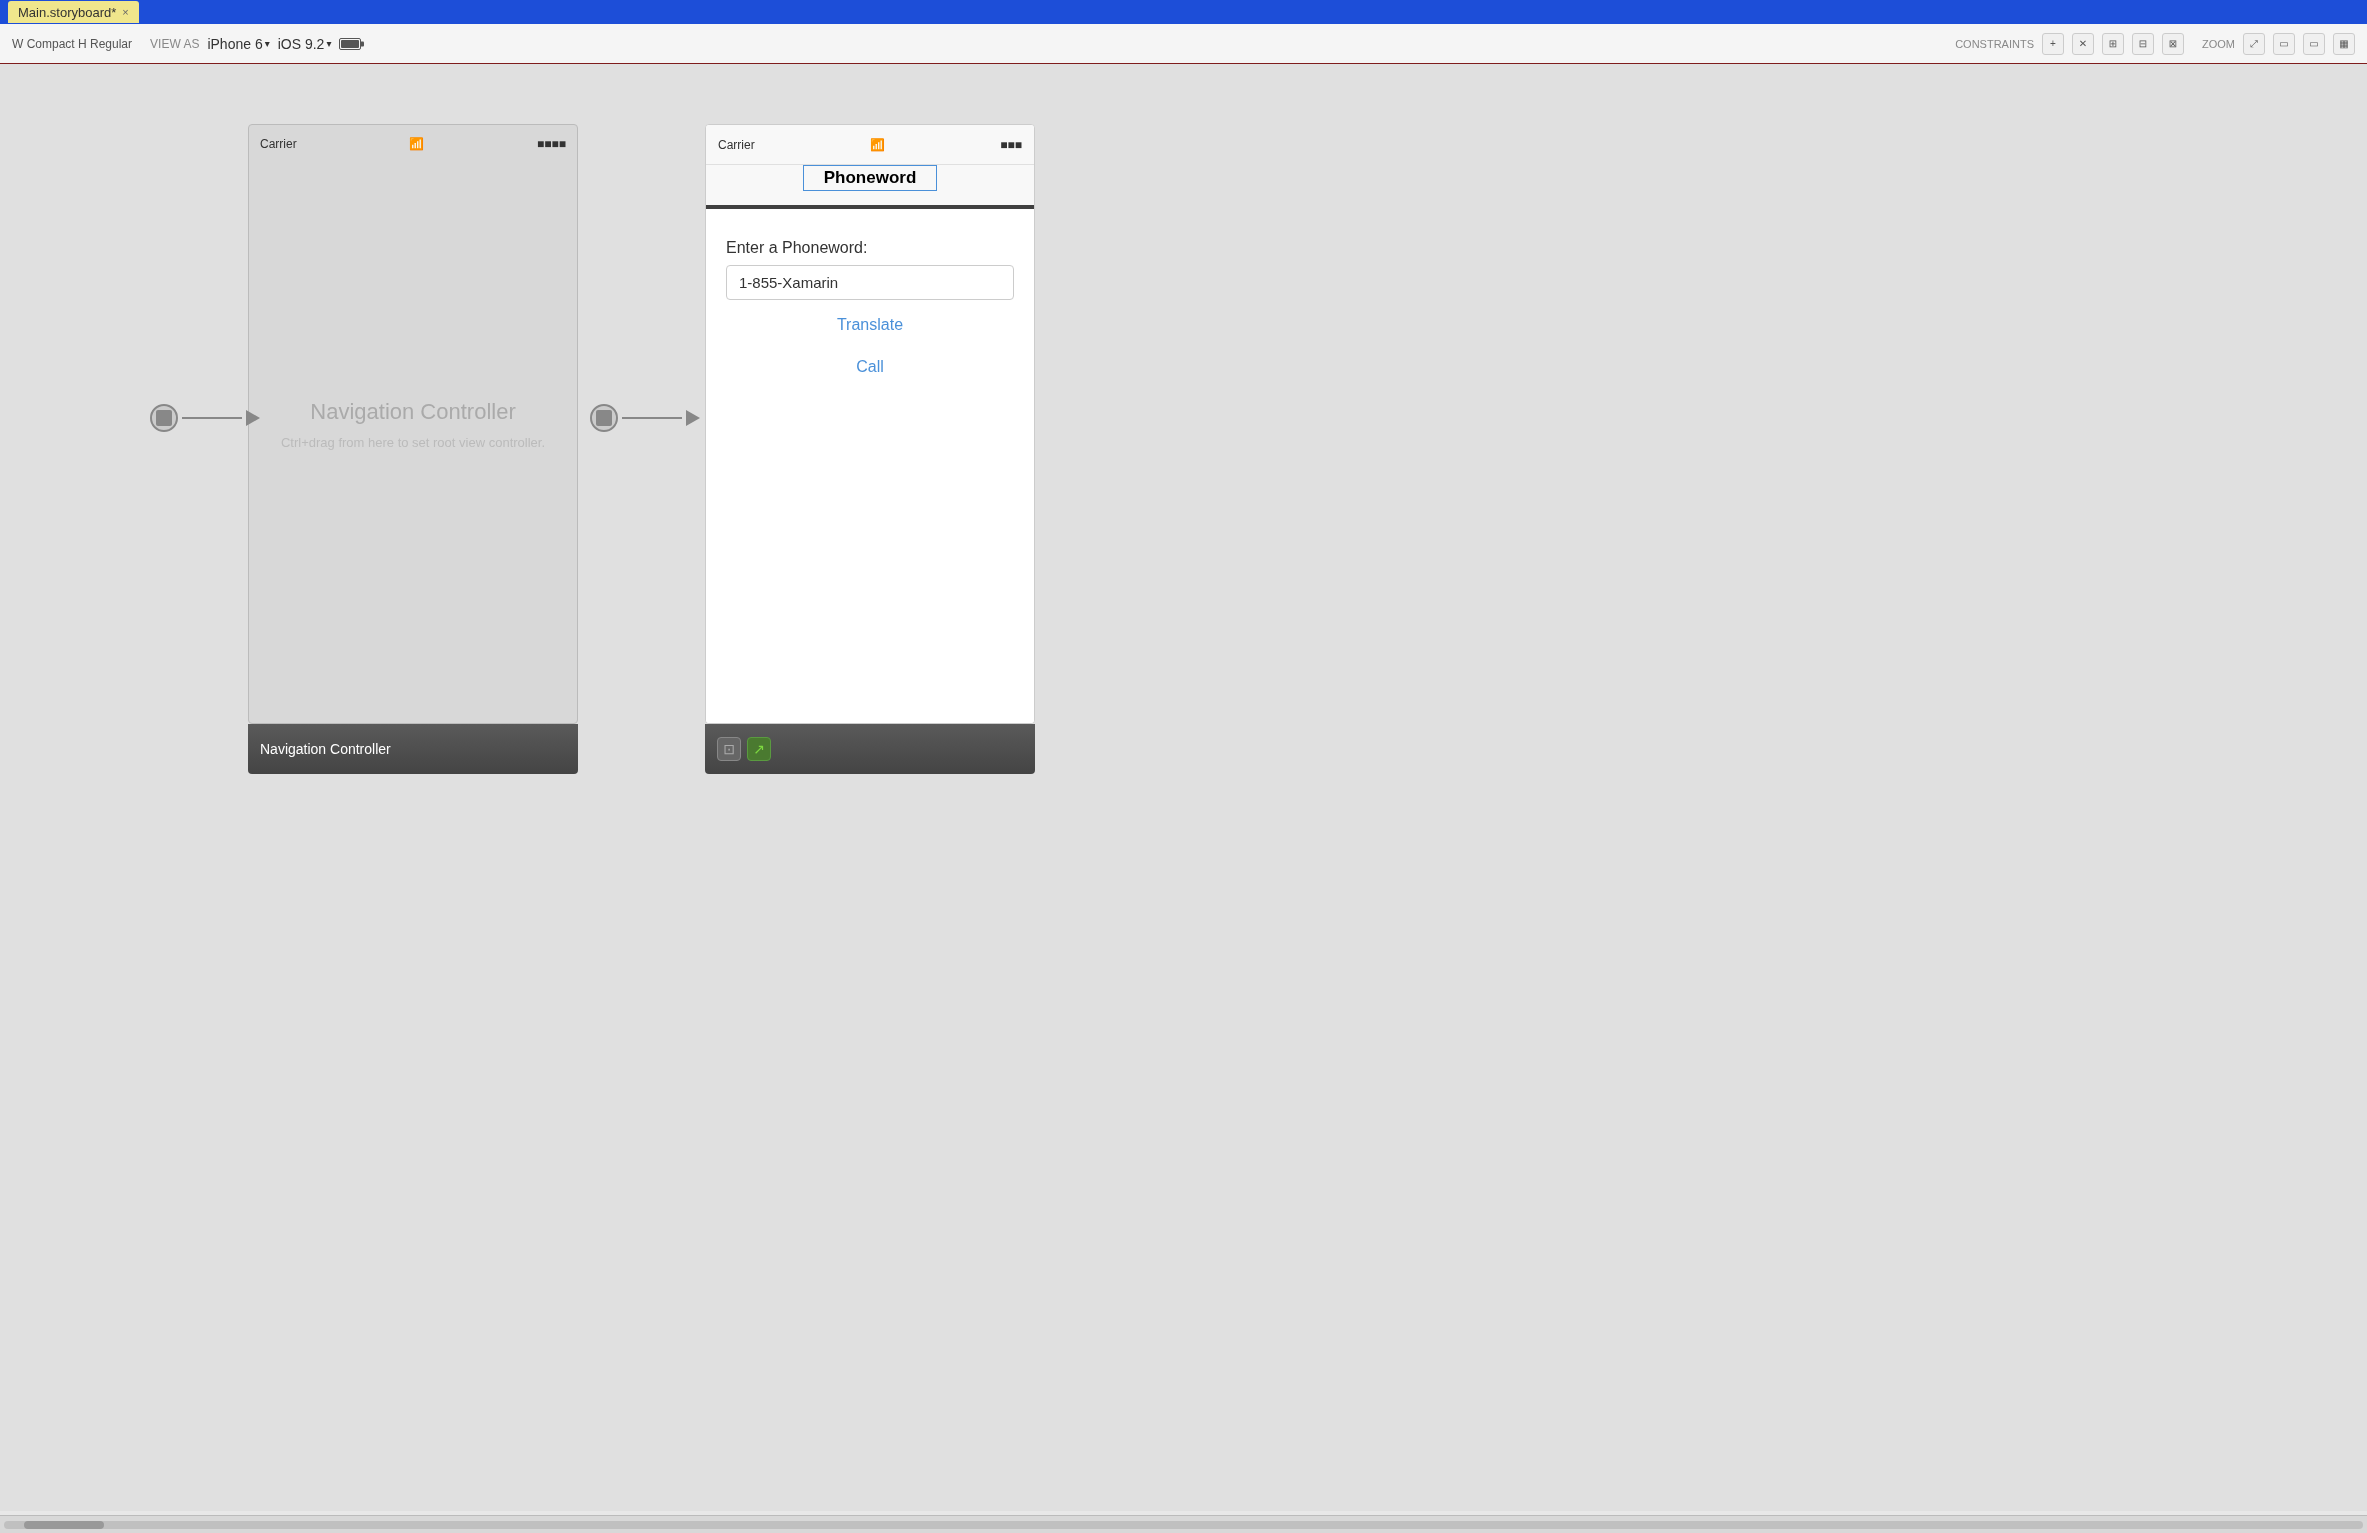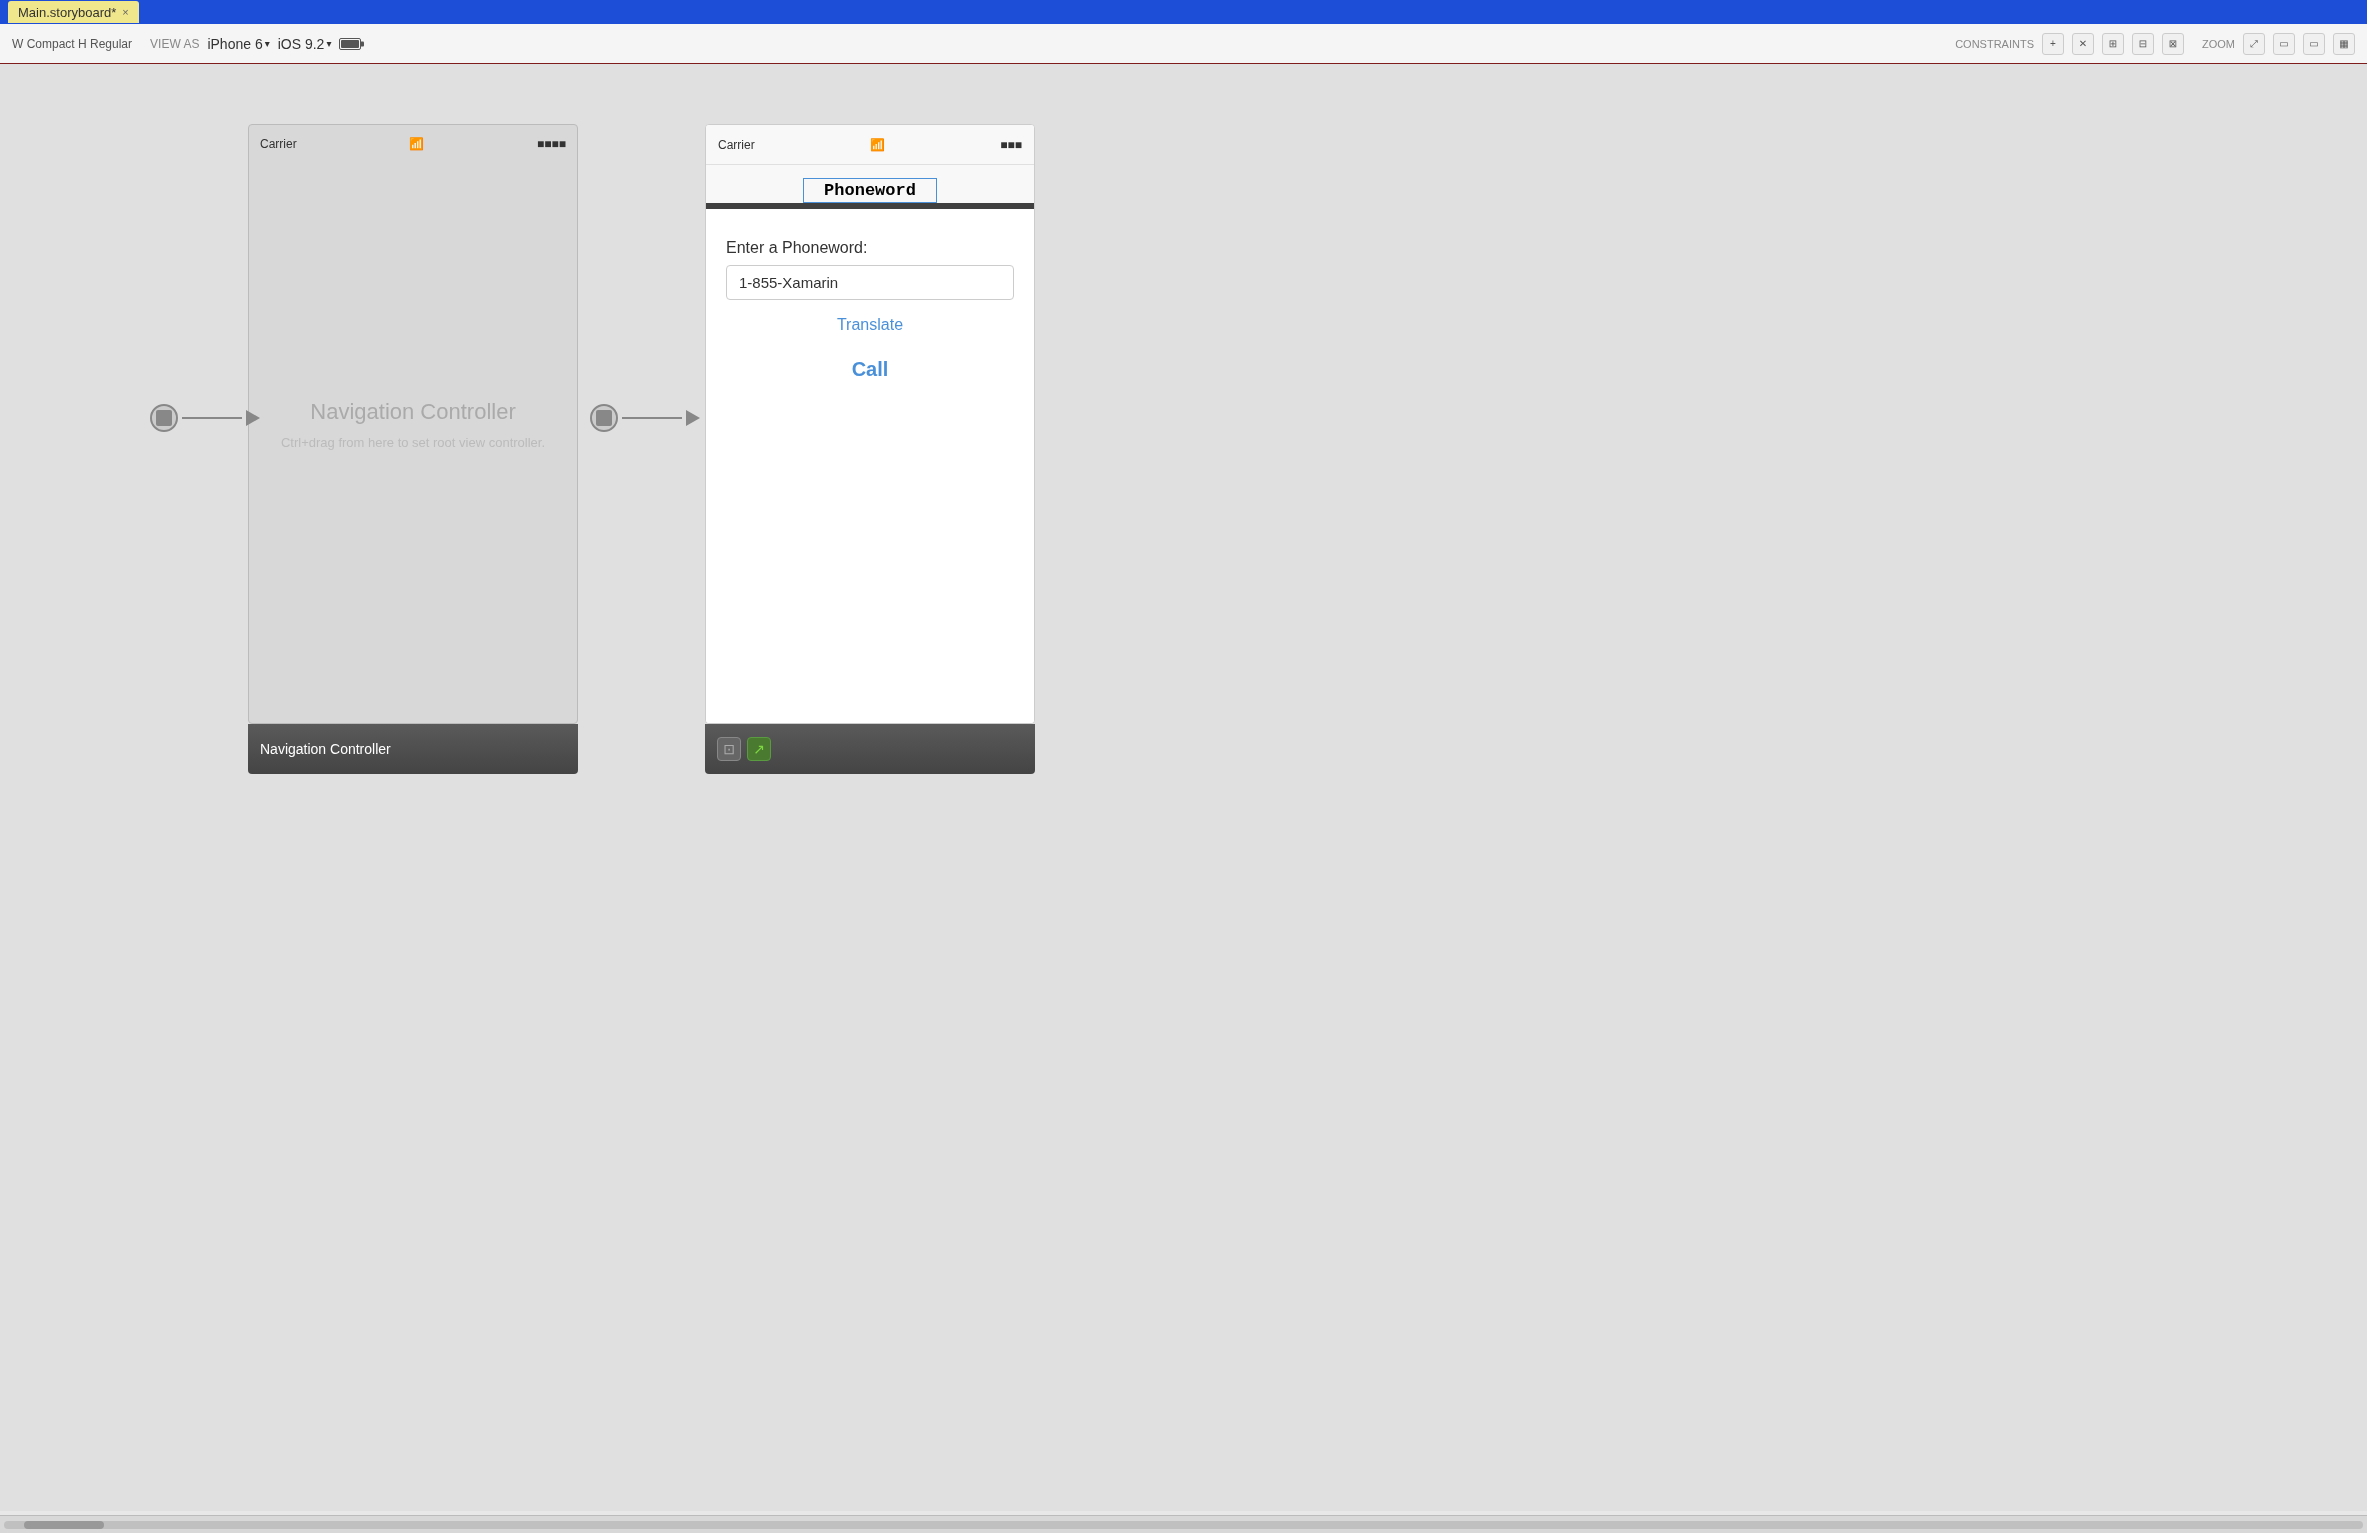--- a/index.html
+++ b/index.html
@@ -271,26 +271,25 @@
       align-items: center;
       justify-content: space-between;
       padding: 0 12px;
       font-size: 12px;
       color: #333;
       border-bottom: 1px solid #e0e0e0;
     }
     .iphone-nav-bar {
       height: 44px;
       background: #f8f8f8;
-      border-bottom: 6px solid #404040;
-      display: flex;
-      align-items: flex-end;
+      border-bottom: 4px solid #404040;
+      display: flex;
+      align-items: flex-start;
       justify-content: center;
       position: relative;
-      font-family: Liberation Mono, monospace;
     }
     .iphone-nav-title {
       font-size: 17px;
       font-weight: 600;
       color: #000;
     }
     .iphone-nav-title-box {
       border: 1.5px solid #4a90d9;
       padding: 2px 20px;
     }
@@ -317,25 +316,24 @@
     }
     .translate-btn {
       color: #4a90d9;
       font-size: 16px;
       text-align: center;
       cursor: pointer;
       padding: 8px;
     }
     .call-btn {
       color: #4a90d9;
-      font-size: 20px;
+      font-size: 16px;
       text-align: center;
       cursor: pointer;
       padding: 8px;
-      font-weight: bold;
     }
     .iphone-bottom-bar {
       width: 330px;
       height: 50px;
       background: linear-gradient(to bottom, #5a5a5a, #444);
       border-radius: 0 0 4px 4px;
       display: flex;
       align-items: center;
       padding: 0 12px;
       gap: 6px;

